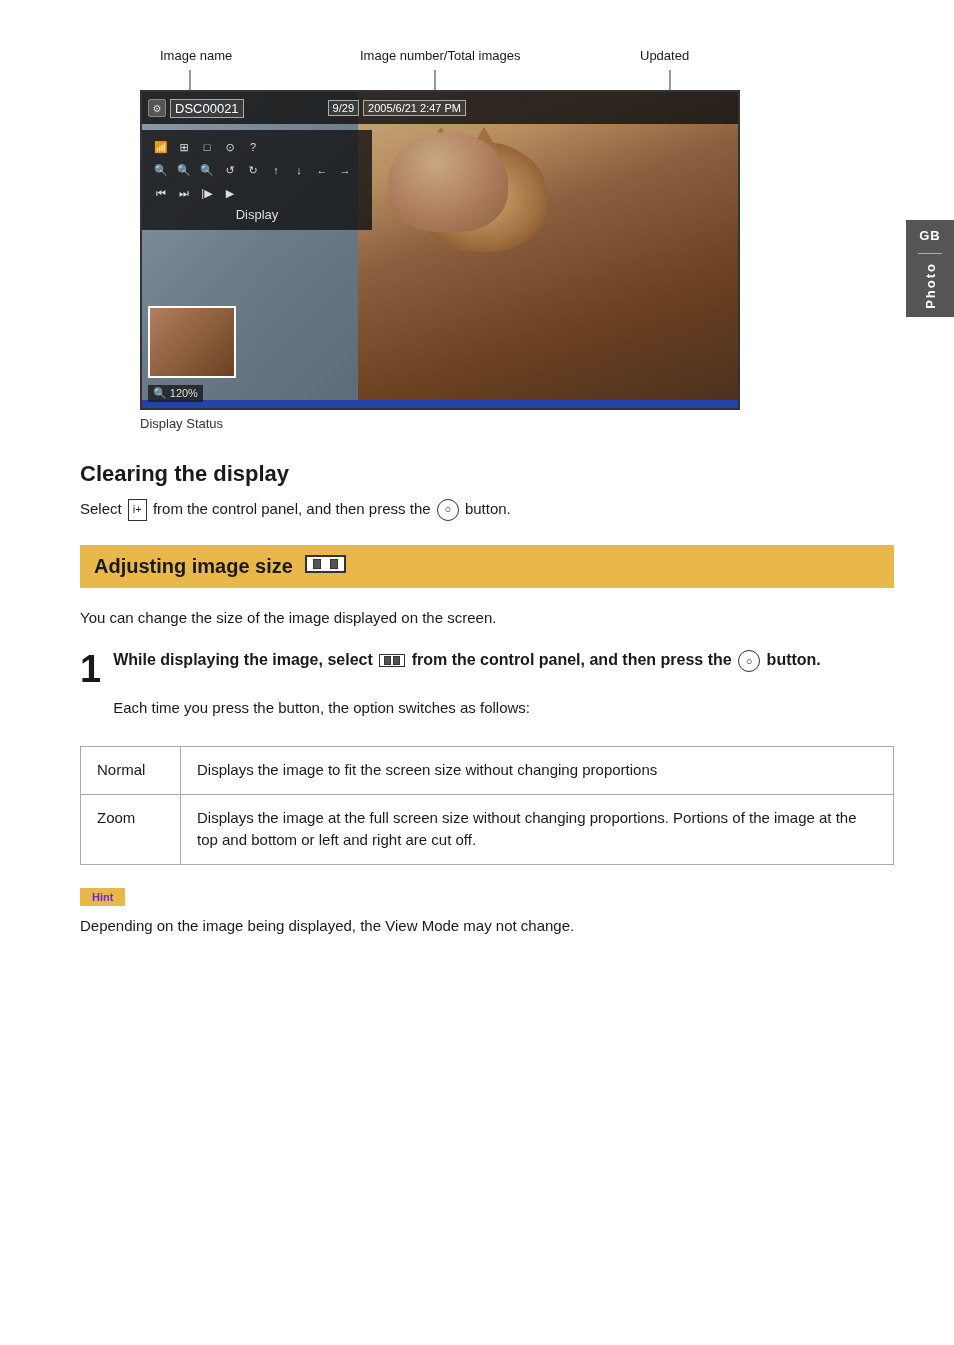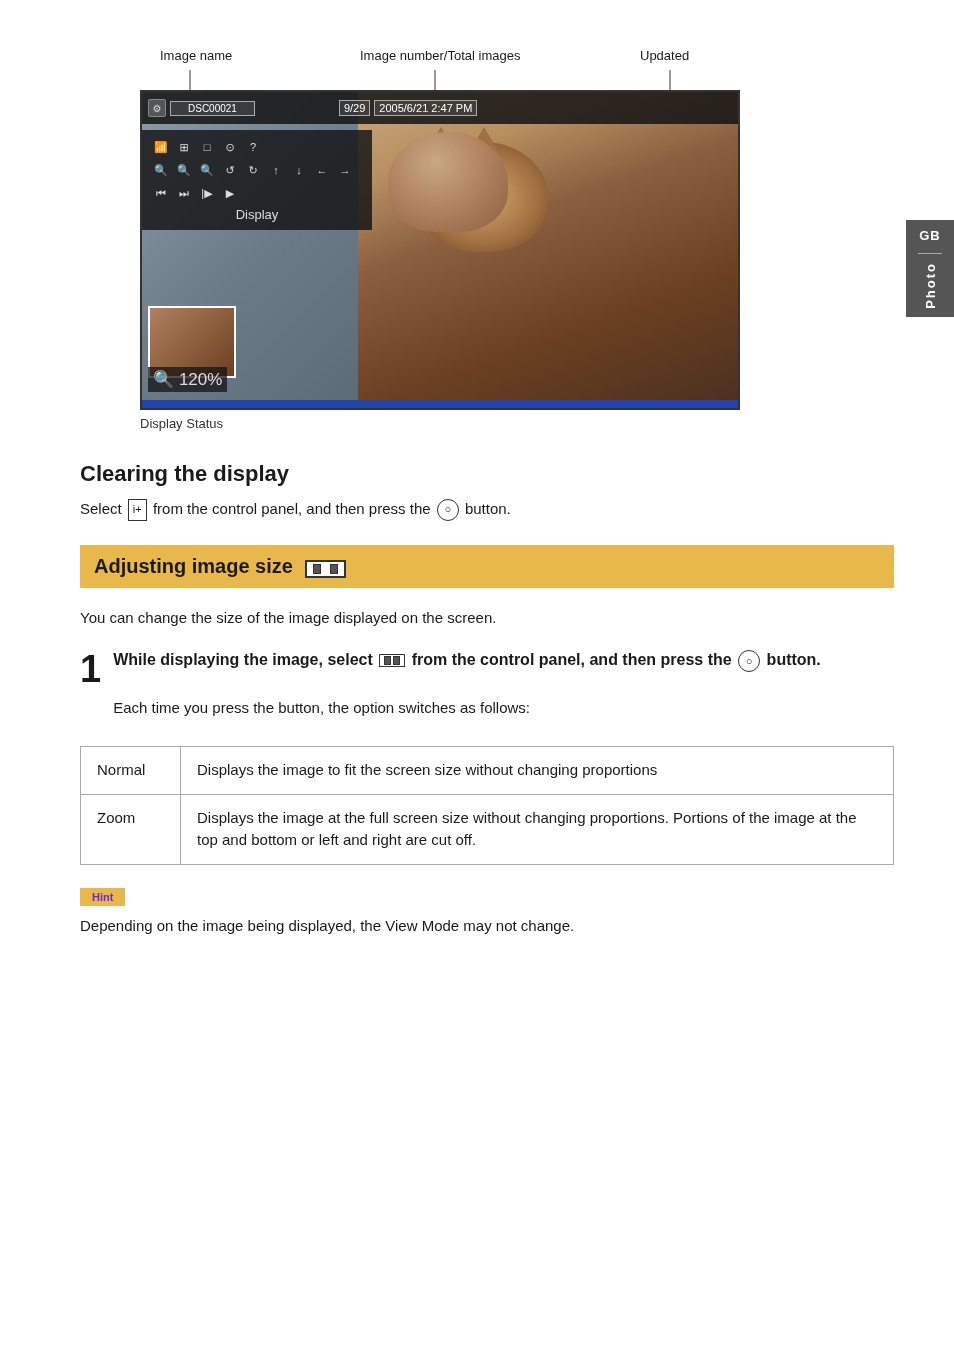--- a/index.html
+++ b/index.html
@@ -120,22 +120,22 @@
       align-items: center;
       justify-content: center;
       color: #ddd;
       font-size: 10px;
     }
 
     .topbar-filename {
       border: 1px solid #aaa;
       background: rgba(255,255,255,0.1);
       color: #fff;
-      font-size: 10px;
-      padding: 1px 17px;
+      font-size: 13px;
+      padding: 1px 4px;
     }
 
     .topbar-count {
       border: 1px solid #aaa;
       background: rgba(255,255,255,0.1);
       color: #fff;
       font-size: 11px;
       padding: 1px 4px;
       margin-left: 80px;
     }
@@ -184,25 +184,25 @@
       left: 6px;
       width: 88px;
       height: 72px;
       border: 2px solid #fff;
       background: linear-gradient(135deg, #b08060, #6B4020);
       z-index: 10;
     }
 
     .zoom-label {
       position: absolute;
-      bottom: 16px;
+      bottom: 6px;
       left: 6px;
       background: rgba(20,20,20,0.75);
       color: #ddd;
-      font-size: 17px;
+      font-size: 11px;
       padding: 2px 5px;
       z-index: 10;
     }
 
     
     .display-status-label {
       margin-top: 6px;
       margin-left: 60px;
       font-size: 13px;
       color: #333;
@@ -251,21 +251,21 @@
       vertical-align: middle;
       margin: 0 2px;
     }
 
     
     .section-adjusting {
       background: #e8b84b;
       padding: 10px 14px;
       margin-bottom: 18px;
       display: flex;
-      align-items: flex-end;
+      align-items: flex-start;
       gap: 12px;
     }
 
     .section-adjusting-title {
       font-size: 20px;
       font-weight: bold;
       color: #1a1a1a;
     }
 
     .adjusting-icon {

